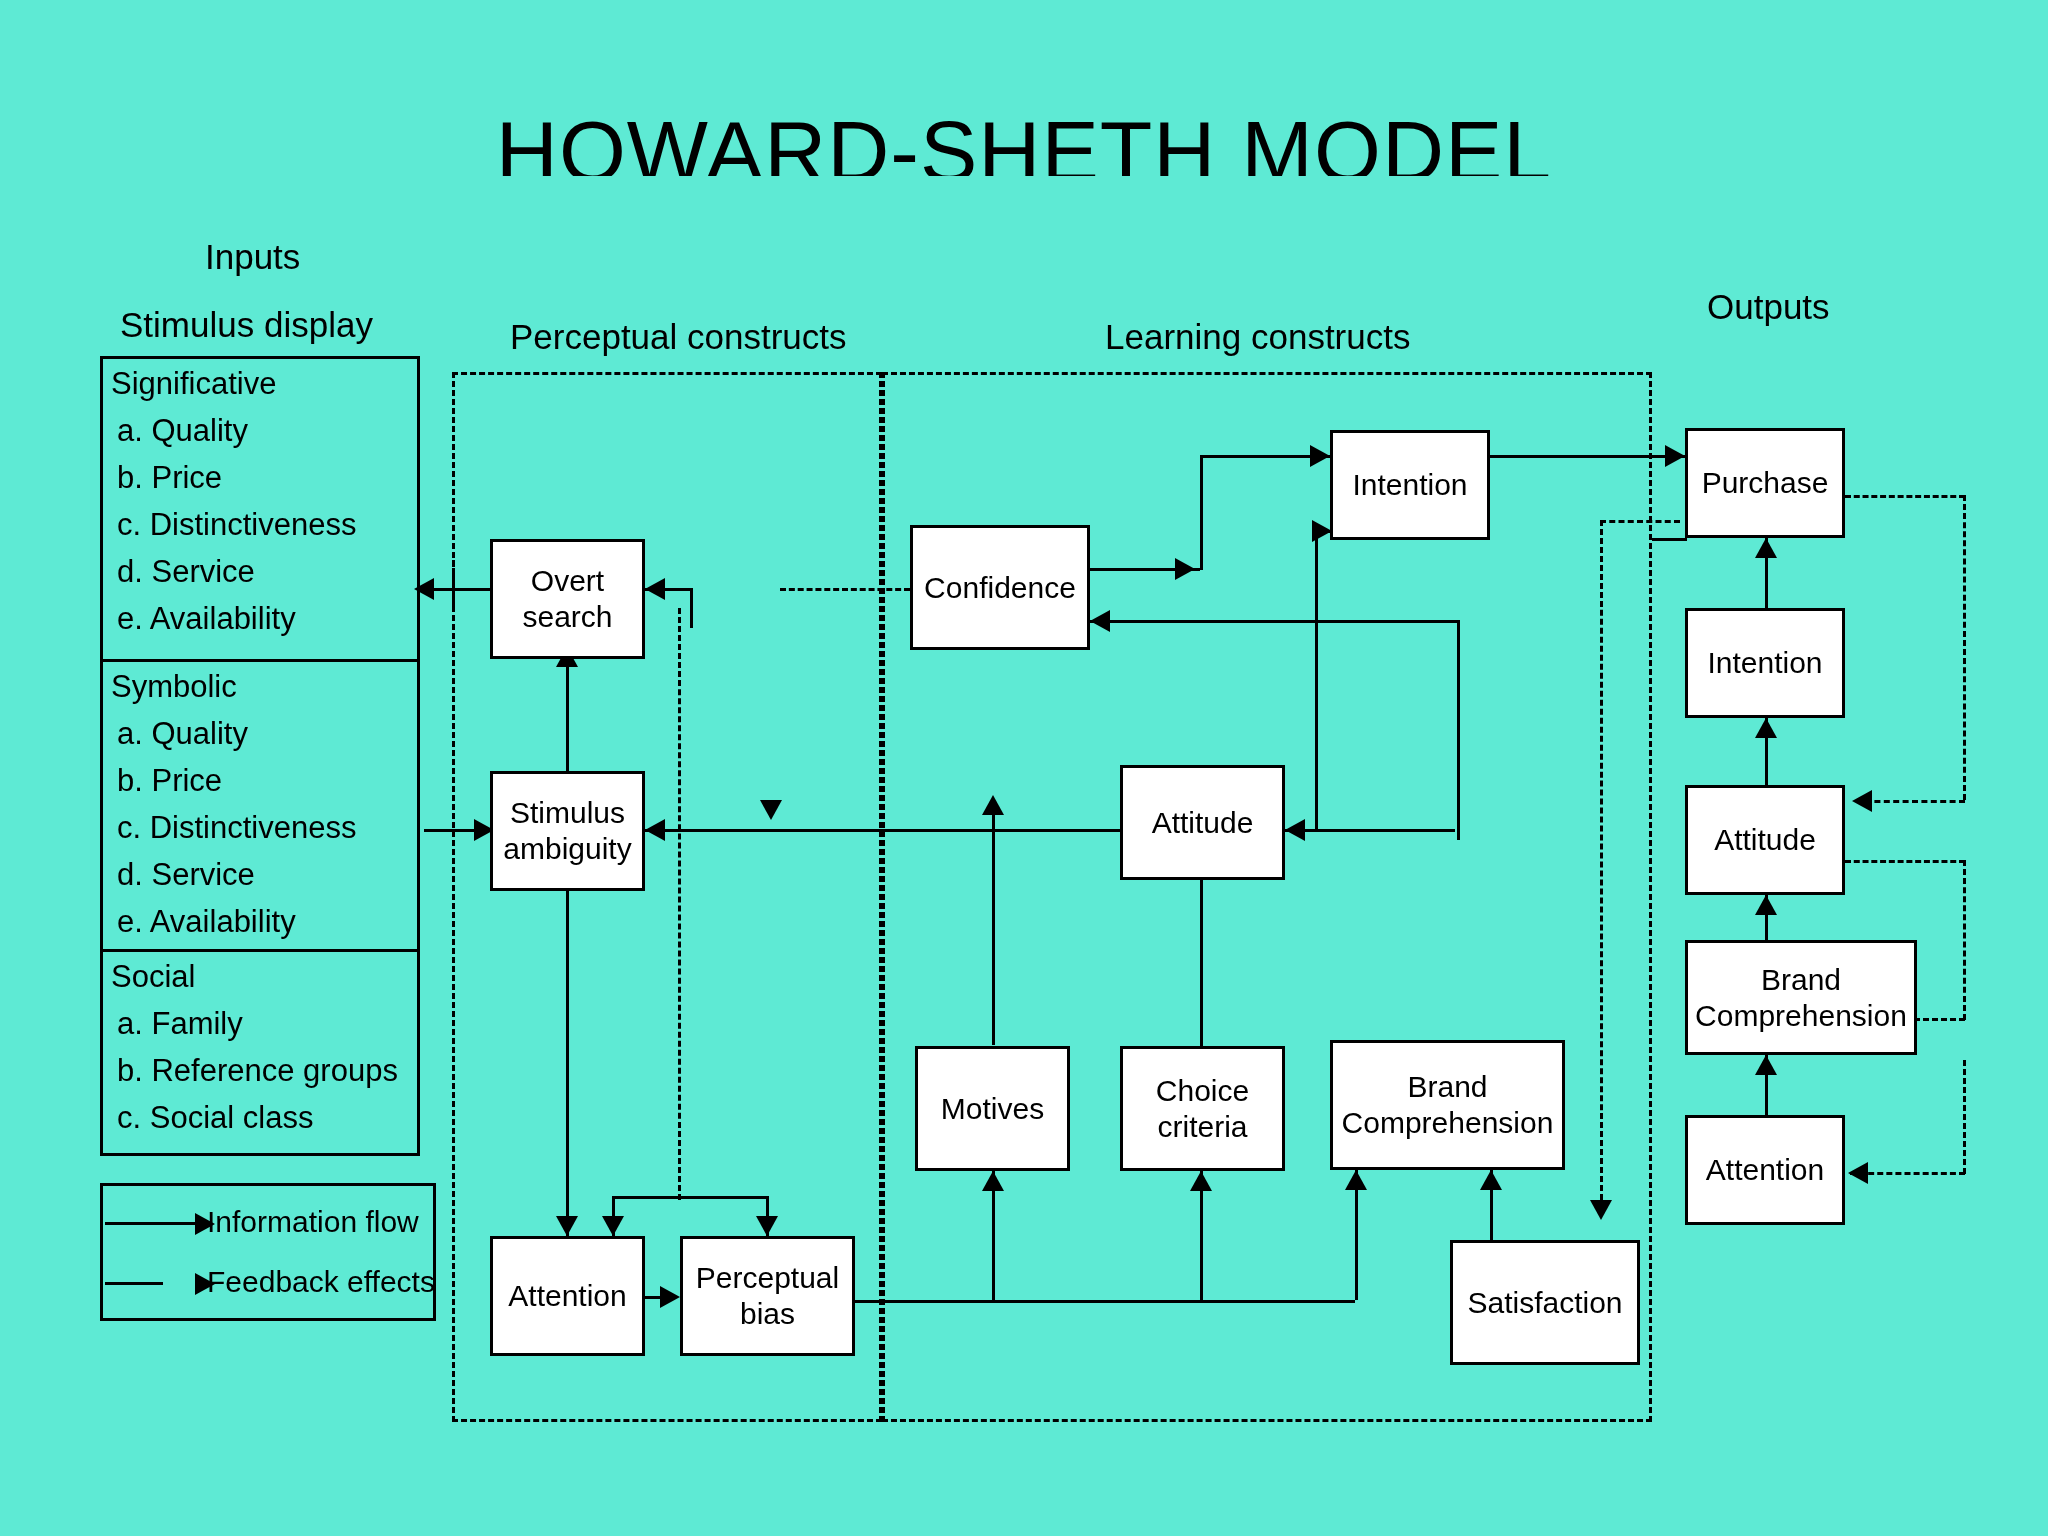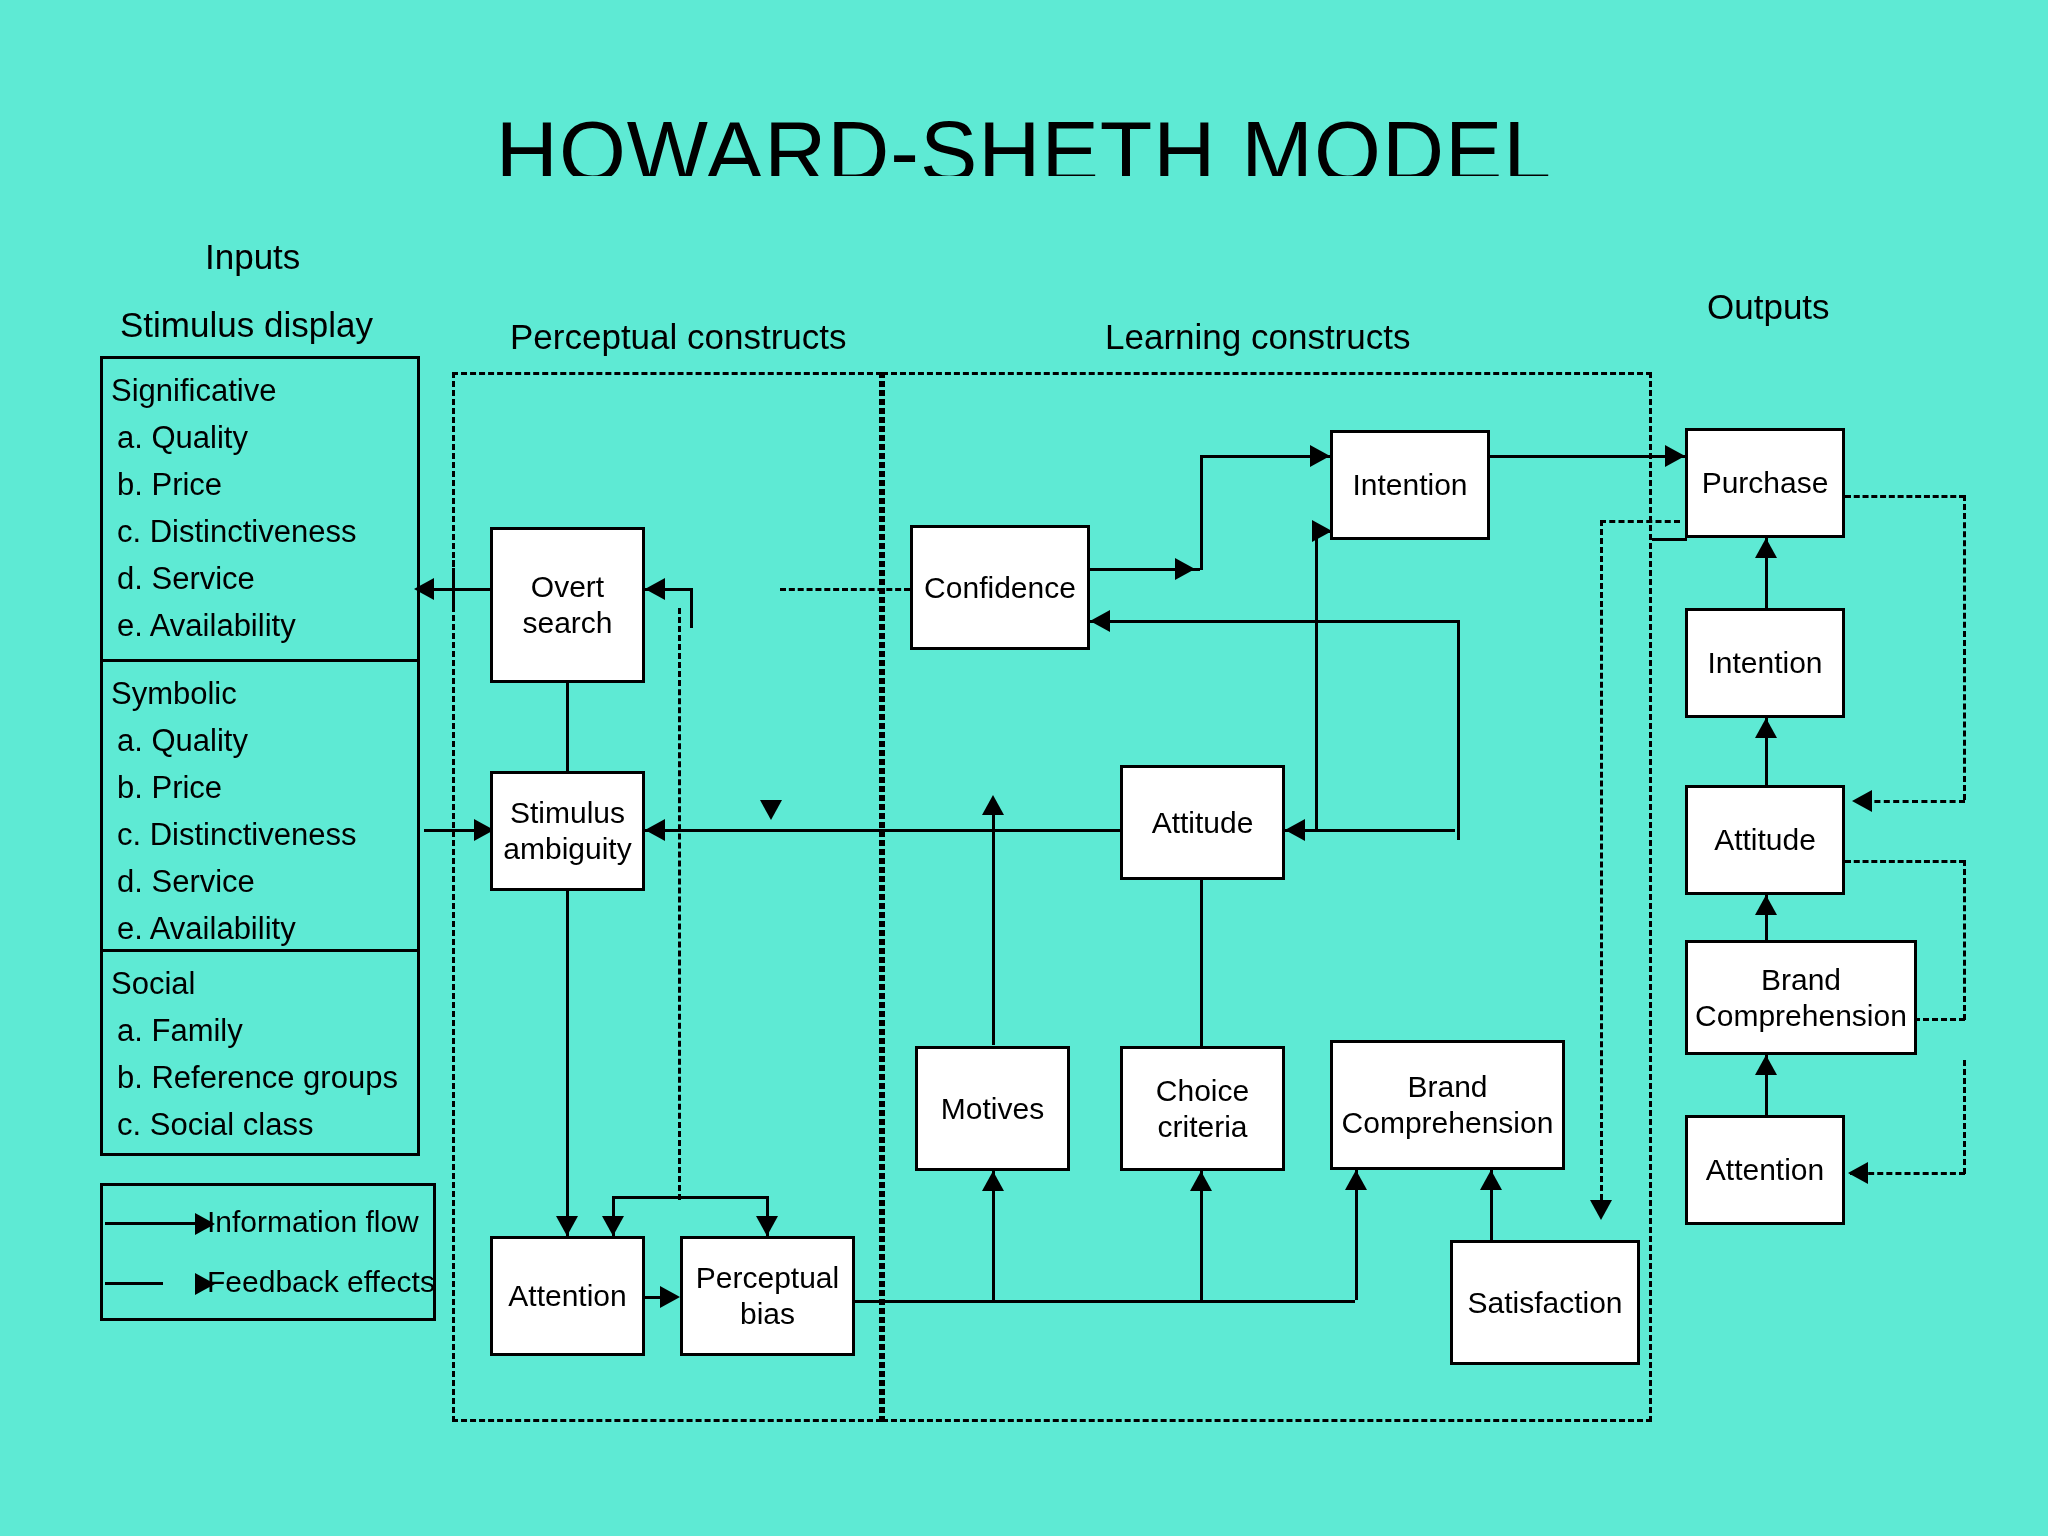--- a/index.html
+++ b/index.html
@@ -52,21 +52,21 @@
     position: absolute;
     left: 100px;
     top: 356px;
     width: 320px;
     height: 800px;
     border: 3px solid #000;
     box-sizing: border-box;
   }
   .stim-sec {
     box-sizing: border-box;
-    padding: 8px 0 2px 8px;
+    padding: 1px 0 2px 8px;
   }
   .stim-sec + .stim-sec { border-top: 3px solid #000; }
   .stim-sec div {
     font-size: 31px;
     line-height: 47px;
     white-space: nowrap;
   }
   .stim-sec .sub { padding-left: 6px; }
 
   
@@ -193,21 +193,21 @@
       <div class="ah ah-r" style="left:92px; top:15px;"></div>
       <div class="legend-label">Information flow</div>
     </div>
     <div class="legend-row" style="top:72px;">
       <div class="legend-line dashed"></div>
       <div class="ah ah-r" style="left:92px; top:15px;"></div>
       <div class="legend-label">Feedback effects</div>
     </div>
   </div>
 
-  <div class="node" style="left:490px; top:527px; width:155px; height:156px;">Overt
+  <div class="node" style="left:490px; top:539px; width:155px; height:120px;">Overt
 search</div>
 
   <div class="h" style="left:424px; top:588px; width:68px;"></div>
   <div class="ah ah-l" style="left:414px; top:578px;"></div>
 
   <div class="vd" style="left:452px; top:560px; height:46px;"></div>
 
   <div class="h" style="left:645px; top:588px; width:48px;"></div>
   <div class="ah ah-l" style="left:645px; top:578px;"></div>
   <div class="v" style="left:690px; top:588px; height:40px;"></div>

